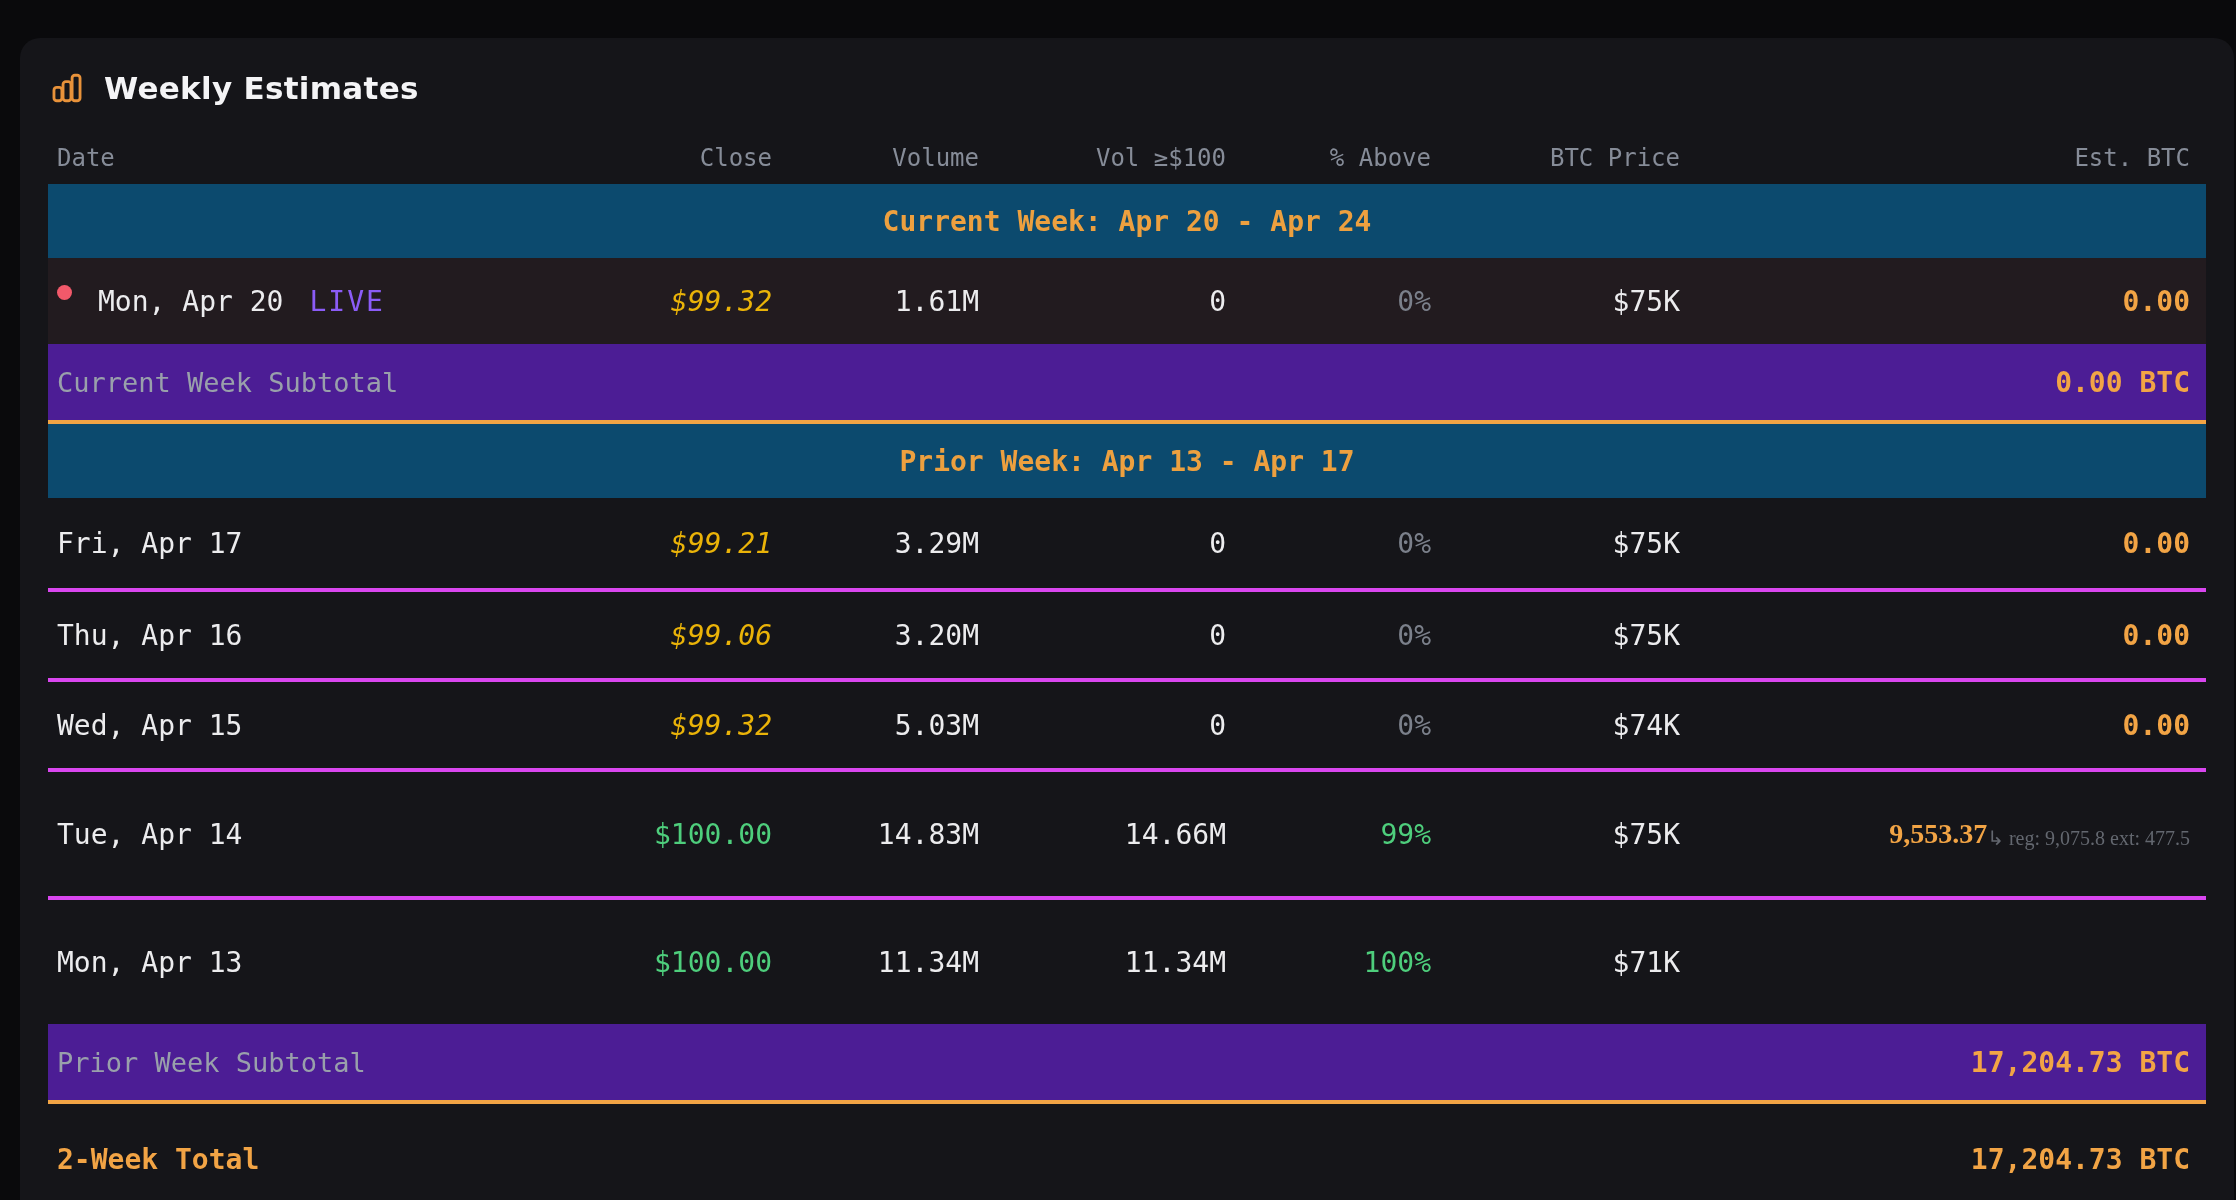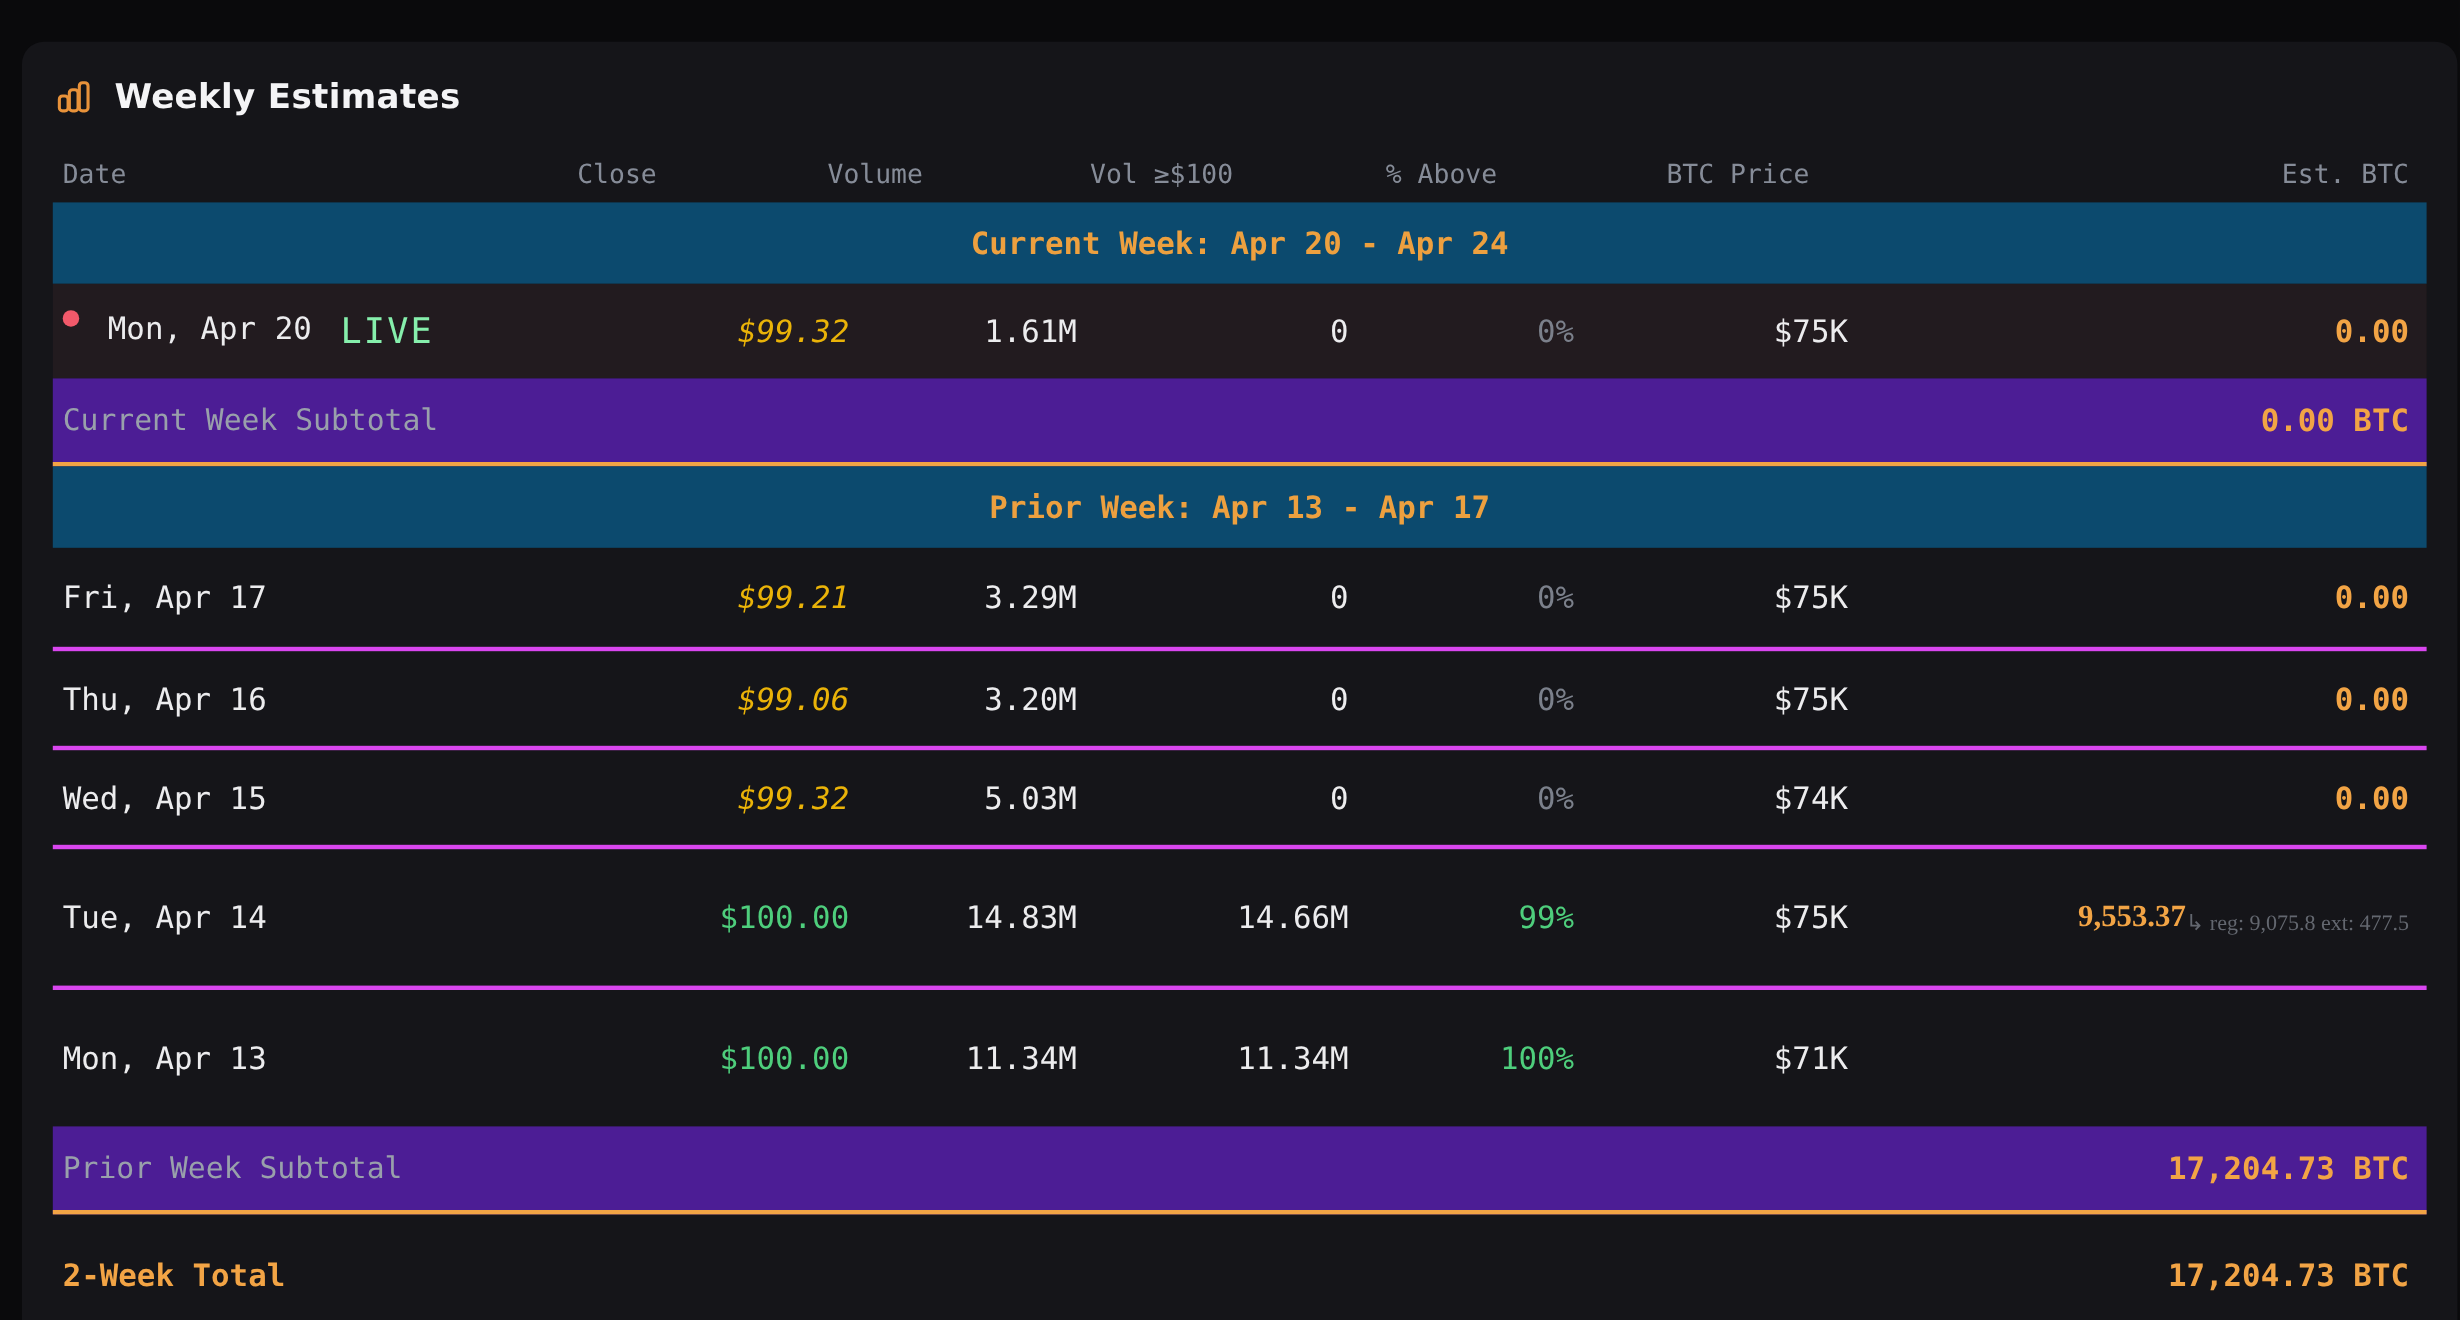--- a/index.html
+++ b/index.html
@@ -17,41 +17,41 @@
     font-weight:bold; font-size:31px; color:#f4f4f6; letter-spacing:0.3px;
   }
 
   .grid {
     display:grid;
     grid-template-columns:1fr 200px 207px 247px 205px 249px 510px;
     align-items:center;
     padding:0 16px 0 9px;
   }
 
-  .thead { height:52px; margin-top:14px;gap:35px; }
+  .thead { height:52px; margin-top:14px; }
   .th { font-size:24px; color:#868c98; text-align:right; }
   .th-date { text-align:left; }
 
   .band { height:74px; background:#0c4a6e; display:flex; align-items:center; justify-content:center; }
   .band-label { color:#eda03f; font-weight:bold; font-size:28px; }
 
   .row { height:90px; }
   .row.live { height:86px; background:#221b1f; }
   .row.tall { height:128px; }
   .row.sep { border-top:4px solid #d946ef; }
 
   .td { font-size:28px; text-align:right; color:#ececee; }
   .td-date { text-align:left; display:flex; align-items:flex-start; color:#ececee; }
   .c-red { color:#eab308;font-style:italic; }
   .c-green { color:#4ece7c; }
   .c-muted { color:#7b808b; }
   .c-est { color:#f2a445; font-weight:bold; }
 
   .live-dot { width:15px; height:15px; border-radius:50%; background:#f2596a; margin-right:26px; flex:0 0 auto; }
-  .live-badge { color:#86efac; font-size:32px; letter-spacing:2px; margin-left:26px; }
+  .live-badge { color:#8b5cf6; font-size:28px; letter-spacing:2px; margin-left:26px; }
 
   .est-cell { display:flex; flex-direction:row; justify-content:flex-end;font-family:Liberation Serif, serif; }
   .est-sub { font-size:20px; color:#63676f; margin-top:8px; text-align:right; font-weight:normal; }
 
   .subtotal {
     height:80px; background:#4c1d95; border-bottom:4px solid #f2a445;
     display:flex; align-items:center; justify-content:space-between;
     padding:0 16px 0 9px;
   }
   .subtotal-label { font-size:27px; color:#99a0ab; }

